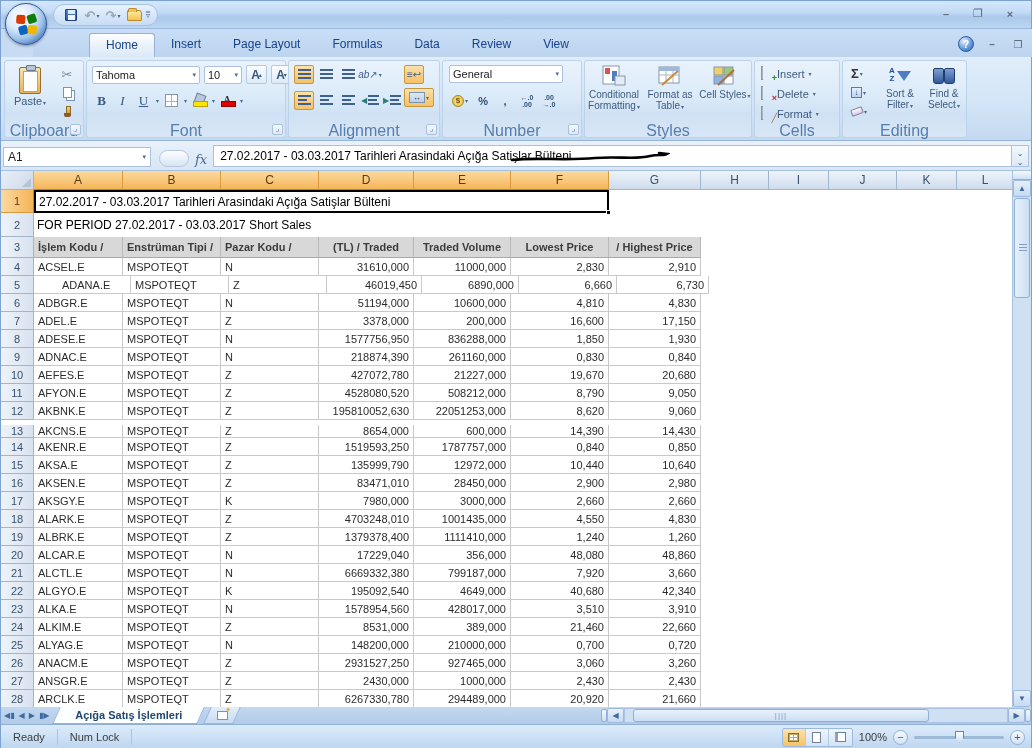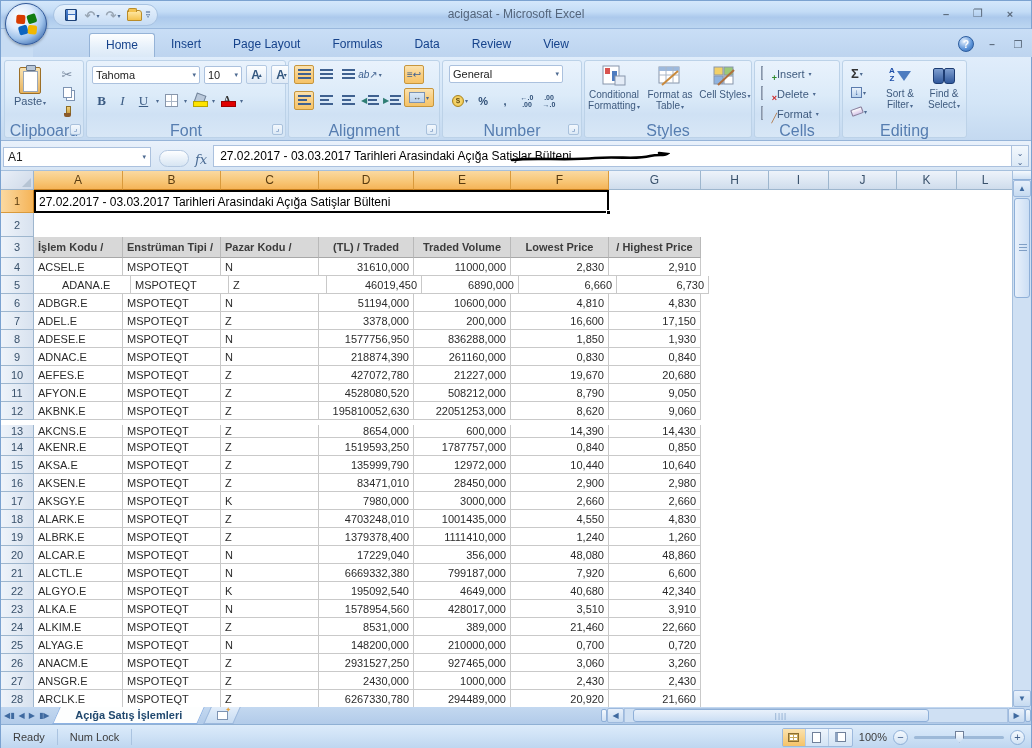--- a/index.html
+++ b/index.html
@@ -244,21 +244,20 @@
         </span>
       <span class="qbtn">
           <span class="redo-glyph">↷</span>
           <span class="arrow">▾</span>
         </span>
       <span class="qbtn">
           <span class="folder-icon"></span>
         </span>
       <span class="qat-more">▿̿</span>
     </div>
-    <div class="win-title">acigasat - Microsoft Excel</div>
     <div class="win-controls">
       <span>–</span>
       <span>❐</span>
       <span>×</span>
     </div>
   </div>
   <div class="office-orb">
     <span class="orb-logo">
         <i></i>
         <i></i>
@@ -545,20 +544,21 @@
         <div class="colhead" style="width: 60px;">K</div>
         <div class="colhead" style="width: 57px;">L</div>
       </div>
     <div class="gbodyrows">
         <div class="grow" style="height: 23px;">
           <div class="rowhead sel">1</div>
           <div class="mergedA1F1" style="width: 575px;">27.02.2017 - 03.03.2017 Tarihleri Arasindaki Açığa Satişlar Bülteni<span class="fillhandle"></span></div>
         </div>
         <div class="grow" style="height: 24px;">
           <div class="rowhead">2</div>
+          <div class="freecell">FOR PERIOD 27.02.2017 - 03.03.2017 Short Sales</div>
         </div>
         <div class="grow" style="height: 21px;">
           <div class="rowhead">3</div>
           <div class="c hdr" style="width: 89px;">İşlem Kodu /</div>
           <div class="c hdr" style="width: 98px;">Enstrüman Tipi /</div>
           <div class="c hdr" style="width: 98px;">Pazar Kodu /</div>
           <div class="c hdr ctr" style="width: 95px;">(TL) / Traded</div>
           <div class="c hdr ctr" style="width: 97px;">Traded Volume</div>
           <div class="c hdr ctr" style="width: 98px;">Lowest Price</div>
           <div class="c hdr ctr" style="width: 92px;">/ Highest Price</div>
@@ -734,21 +734,21 @@
           <div class="c bordered num" style="width: 92px;">48,860</div>
         </div>
         <div class="grow" style="height: 18px;">
           <div class="rowhead">21</div>
           <div class="c bordered" style="width: 89px;">ALCTL.E</div>
           <div class="c bordered" style="width: 98px;">MSPOTEQT</div>
           <div class="c bordered" style="width: 98px;">N</div>
           <div class="c bordered num" style="width: 95px;">6669332,380</div>
           <div class="c bordered num" style="width: 97px;">799187,000</div>
           <div class="c bordered num" style="width: 98px;">7,920</div>
-          <div class="c bordered num" style="width: 92px;">6,600</div>
+          <div class="c bordered num" style="width: 92px;">3,660</div>
         </div>
         <div class="grow" style="height: 18px;">
           <div class="rowhead">22</div>
           <div class="c bordered" style="width: 89px;">ALGYO.E</div>
           <div class="c bordered" style="width: 98px;">MSPOTEQT</div>
           <div class="c bordered" style="width: 98px;">K</div>
           <div class="c bordered num" style="width: 95px;">195092,540</div>
           <div class="c bordered num" style="width: 97px;">4649,000</div>
           <div class="c bordered num" style="width: 98px;">40,680</div>
           <div class="c bordered num" style="width: 92px;">42,340</div>

